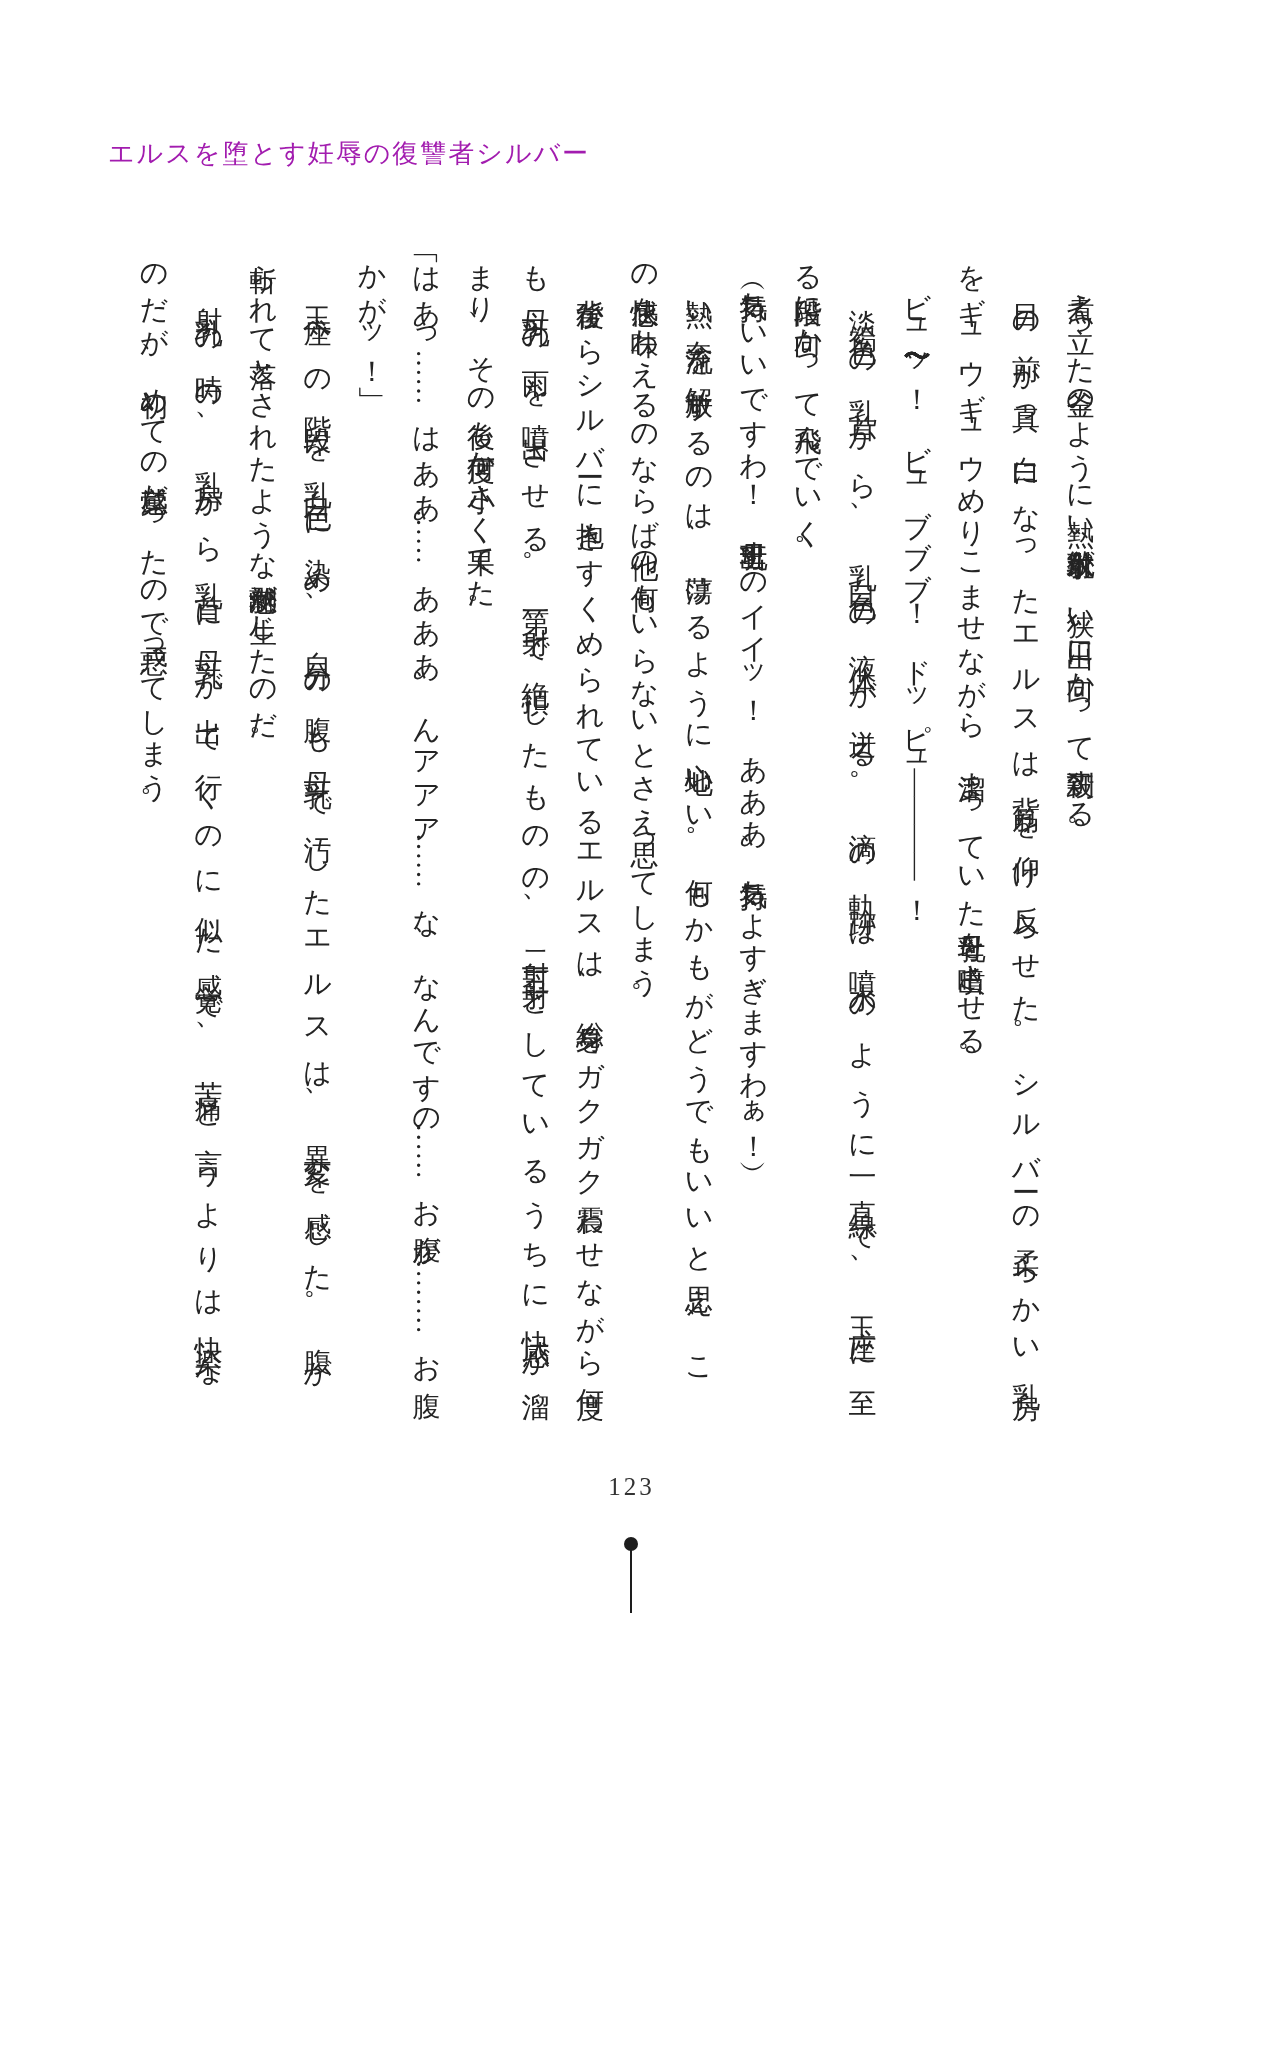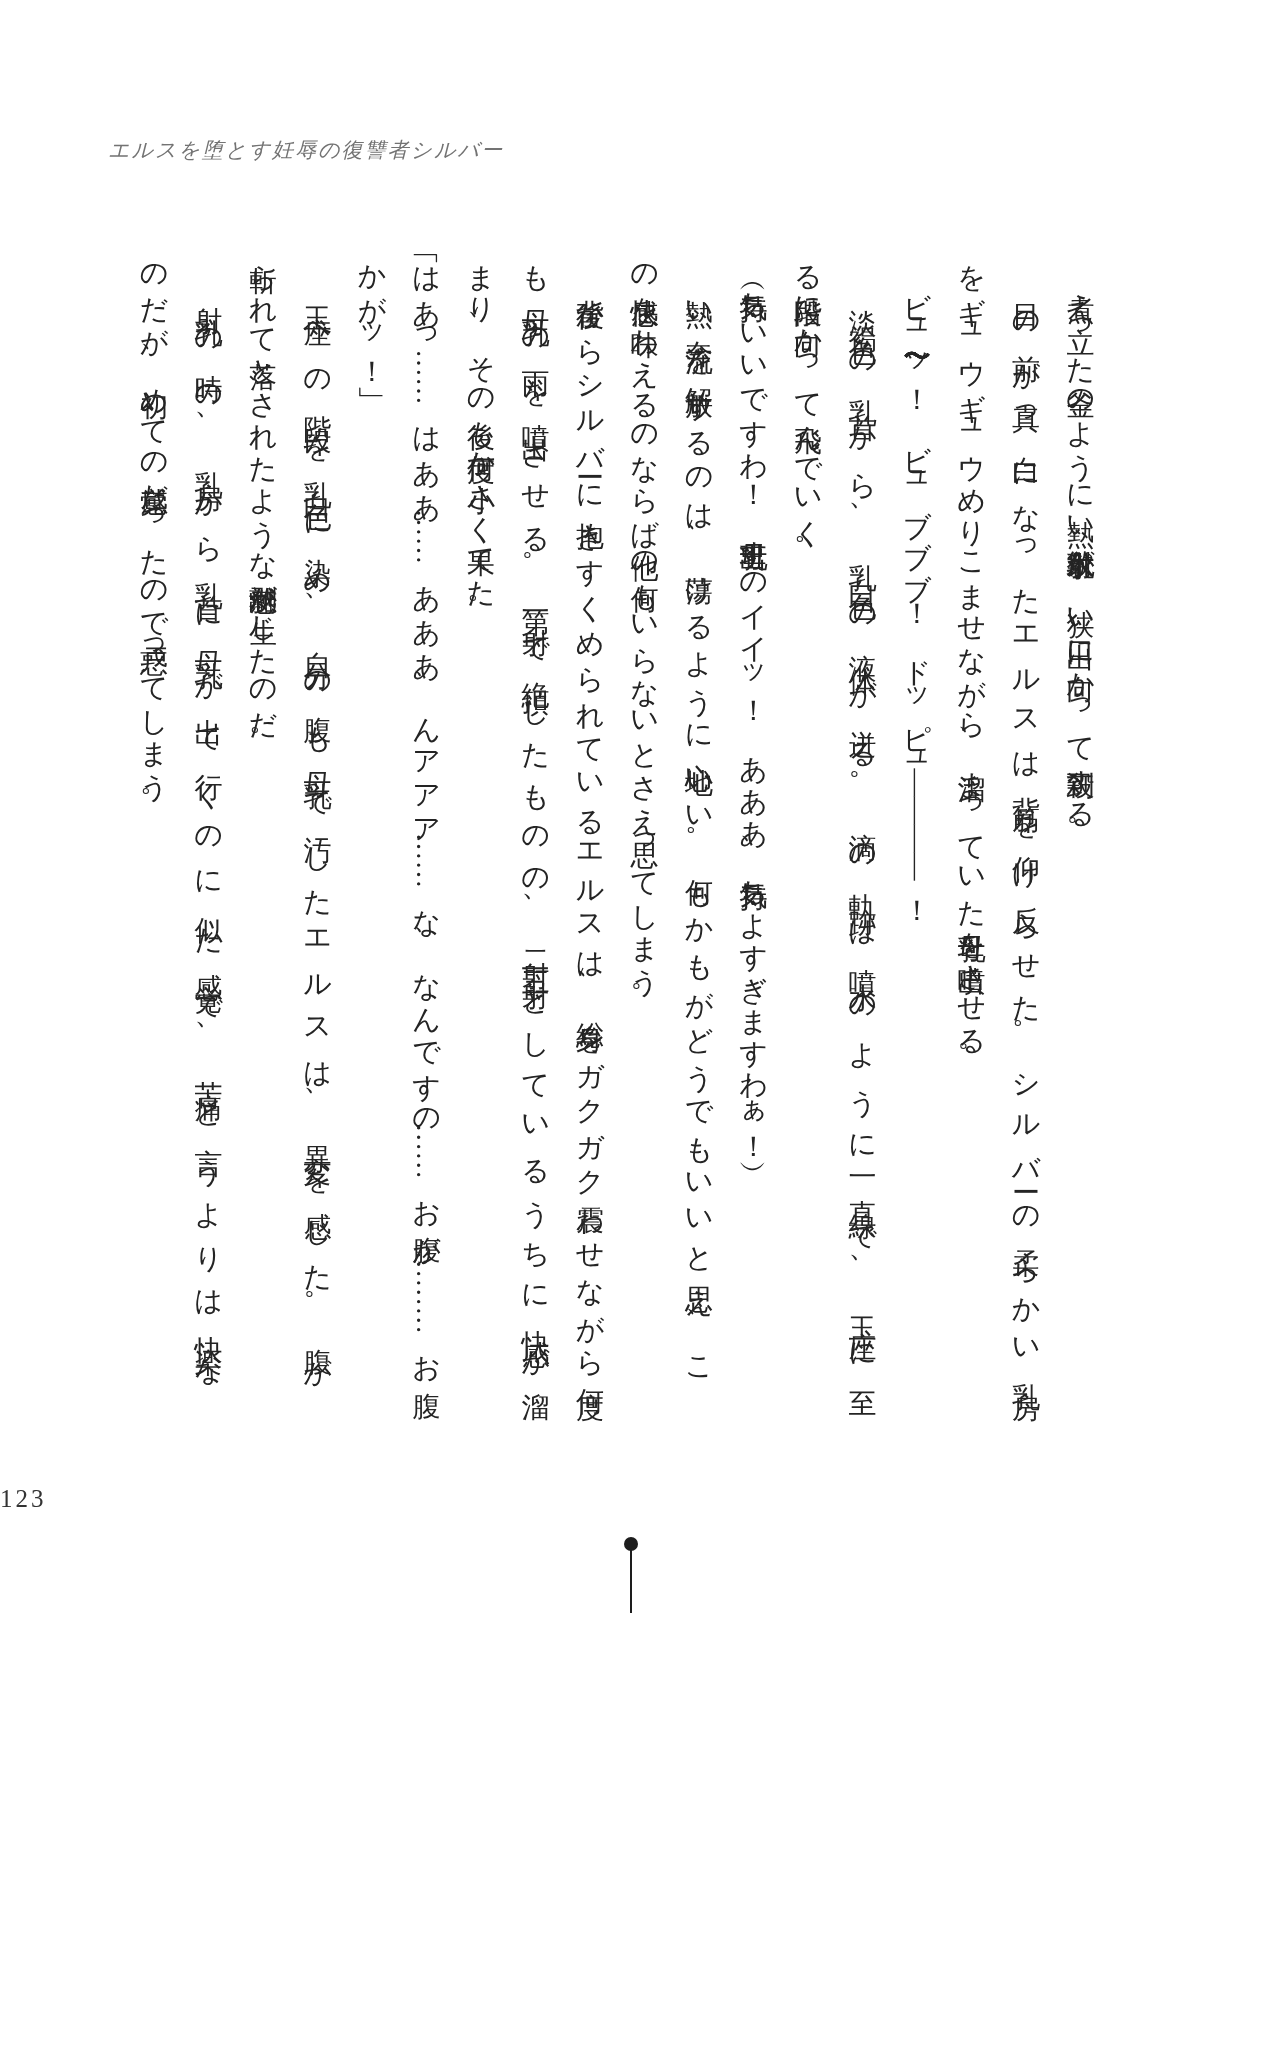--- a/index.html
+++ b/index.html
@@ -12,25 +12,24 @@
     background: #ffffff;
     position: relative;
     font-family: "Liberation Serif", "DejaVu Serif", serif;
     color: #232323;
     overflow: hidden;
   }
   .running-header {
     position: absolute;
     top: 136px;
     left: 108px;
-    font-size: 21px;
+    font-size: 26px;
     letter-spacing: 2px;
-    color: #737373;
+    color: #a21caf;
     white-space: nowrap;
-    font-style: italic;
   }
   .text-block {
     position: absolute;
     top: 245px;
     right: 156px;
     height: 1125px;
     writing-mode: vertical-rl;
     text-orientation: mixed;
     font-size: 28px;
     line-height: 54.5px;
@@ -45,24 +44,24 @@
   .col.full {
     height: 1125px;
     text-align: justify;
     text-align-last: justify;
   }
   .page-number {
     position: absolute;
     top: 1473px;
     left: 0;
     width: 100%;
+    text-align: center;
     font-size: 25px;
     letter-spacing: 3px;
     color: #333333;
-    margin-top: 12px;
   }
   .ornament-dot {
     position: absolute;
     left: 631px;
     top: 1537px;
     width: 14px;
     height: 14px;
     border-radius: 50%;
     background: #1d1d1d;
     transform: translateX(-50%);

